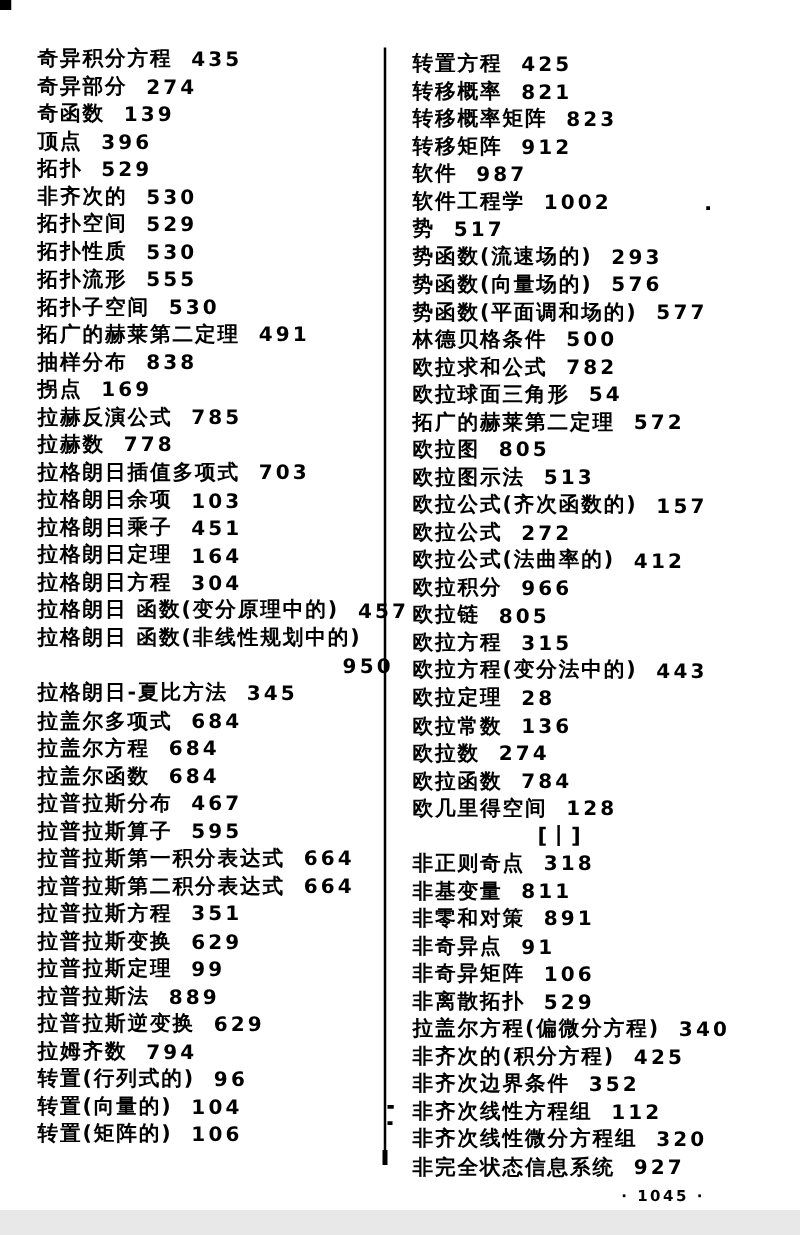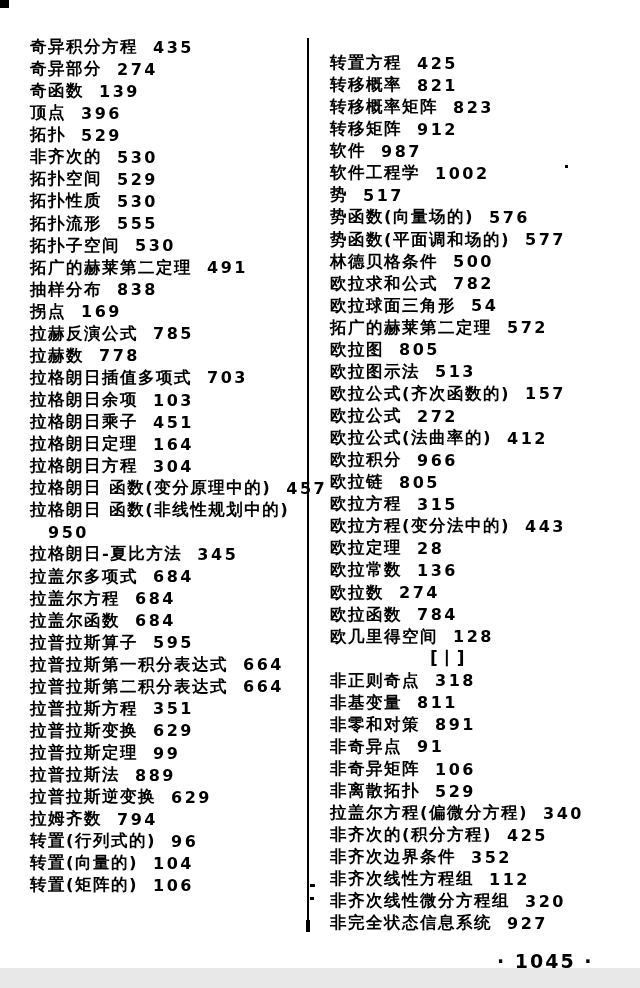--- a/index.html
+++ b/index.html
@@ -14,37 +14,38 @@
     background: #ffffff;
     overflow: hidden;
     color: #000000;
     font-family: "DejaVu Sans", sans-serif;
     font-weight: 700;
   }
   .col {
     position: absolute;
   }
   .col-left  { left: 30px;  top: 36px; width: 285px; }
-  .col-right { left: 330px; top: 52px; width: 300px; }
+  .col-right { left: 330px; top: 40px; width: 300px; }
   .line {
     height: 22.07px;
     display: flex;
     align-items: center;
     white-space: nowrap;
     font-size: 16.5px;
     letter-spacing: 1.5px;
   }
   .term { }
   .num {
     margin-left: 15px;
     font-size: 16px;
     letter-spacing: 2.5px;
   }
   .wrapnum {
     padding-left: 18px;
+    justify-content: flex-end;
   }
   .marker-line {
     padding-left: 100px;
     letter-spacing: 1px;
     font-size: 17px;
   }
   .divider {
     position: absolute;
     left: 307px;
     top: 38px;
@@ -57,21 +58,21 @@
     left: 306px;
     top: 920px;
     width: 4px;
     height: 12px;
     background: #000;
   }
   .page-number {
     position: absolute;
     left: 497px;
     top: 950px;
-    font-size: 19px;
+    font-size: 12px;
     letter-spacing: 2px;
   }
   .artifact {
     position: absolute;
     background: #000;
   }
   .a-corner { left: 0;   top: 0;   width: 9px; height: 8px; }
   .a-speck1 { left: 565px; top: 165px; width: 3px; height: 3px; }
   .a-tick1  { left: 310px; top: 884px; width: 5px; height: 3px; }
   .a-tick2  { left: 310px; top: 897px; width: 4px; height: 3px; }
@@ -189,20 +190,24 @@
       </div>
       <div class="line">
         <span class="term">拉盖尔方程</span>
         <span class="num">684</span>
       </div>
       <div class="line">
         <span class="term">拉盖尔函数</span>
         <span class="num">684</span>
       </div>
       <div class="line">
+        <span class="term">拉普拉斯分布</span>
+        <span class="num">467</span>
+      </div>
+      <div class="line">
         <span class="term">拉普拉斯算子</span>
         <span class="num">595</span>
       </div>
       <div class="line">
         <span class="term">拉普拉斯第一积分表达式</span>
         <span class="num">664</span>
       </div>
       <div class="line">
         <span class="term">拉普拉斯第二积分表达式</span>
         <span class="num">664</span>
@@ -265,20 +270,24 @@
         <span class="term">软件</span>
         <span class="num">987</span>
       </div>
       <div class="line">
         <span class="term">软件工程学</span>
         <span class="num">1002</span>
       </div>
       <div class="line">
         <span class="term">势</span>
         <span class="num">517</span>
+      </div>
+      <div class="line">
+        <span class="term">势函数(流速场的)</span>
+        <span class="num">293</span>
       </div>
       <div class="line">
         <span class="term">势函数(向量场的)</span>
         <span class="num">576</span>
       </div>
       <div class="line">
         <span class="term">势函数(平面调和场的)</span>
         <span class="num">577</span>
       </div>
       <div class="line">

